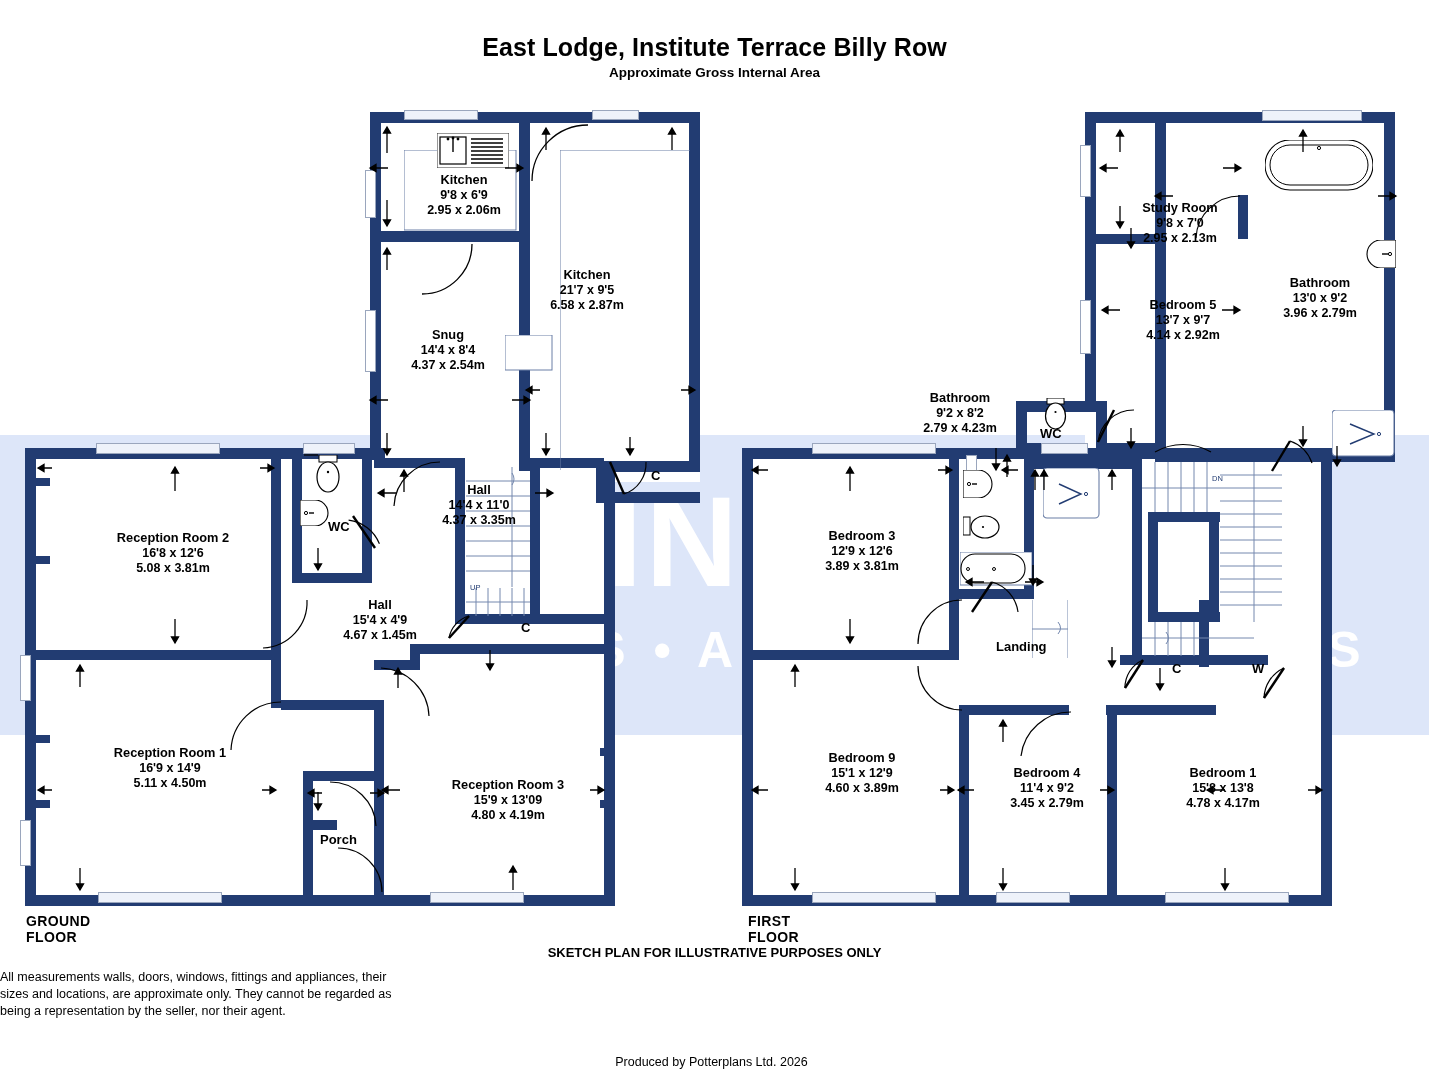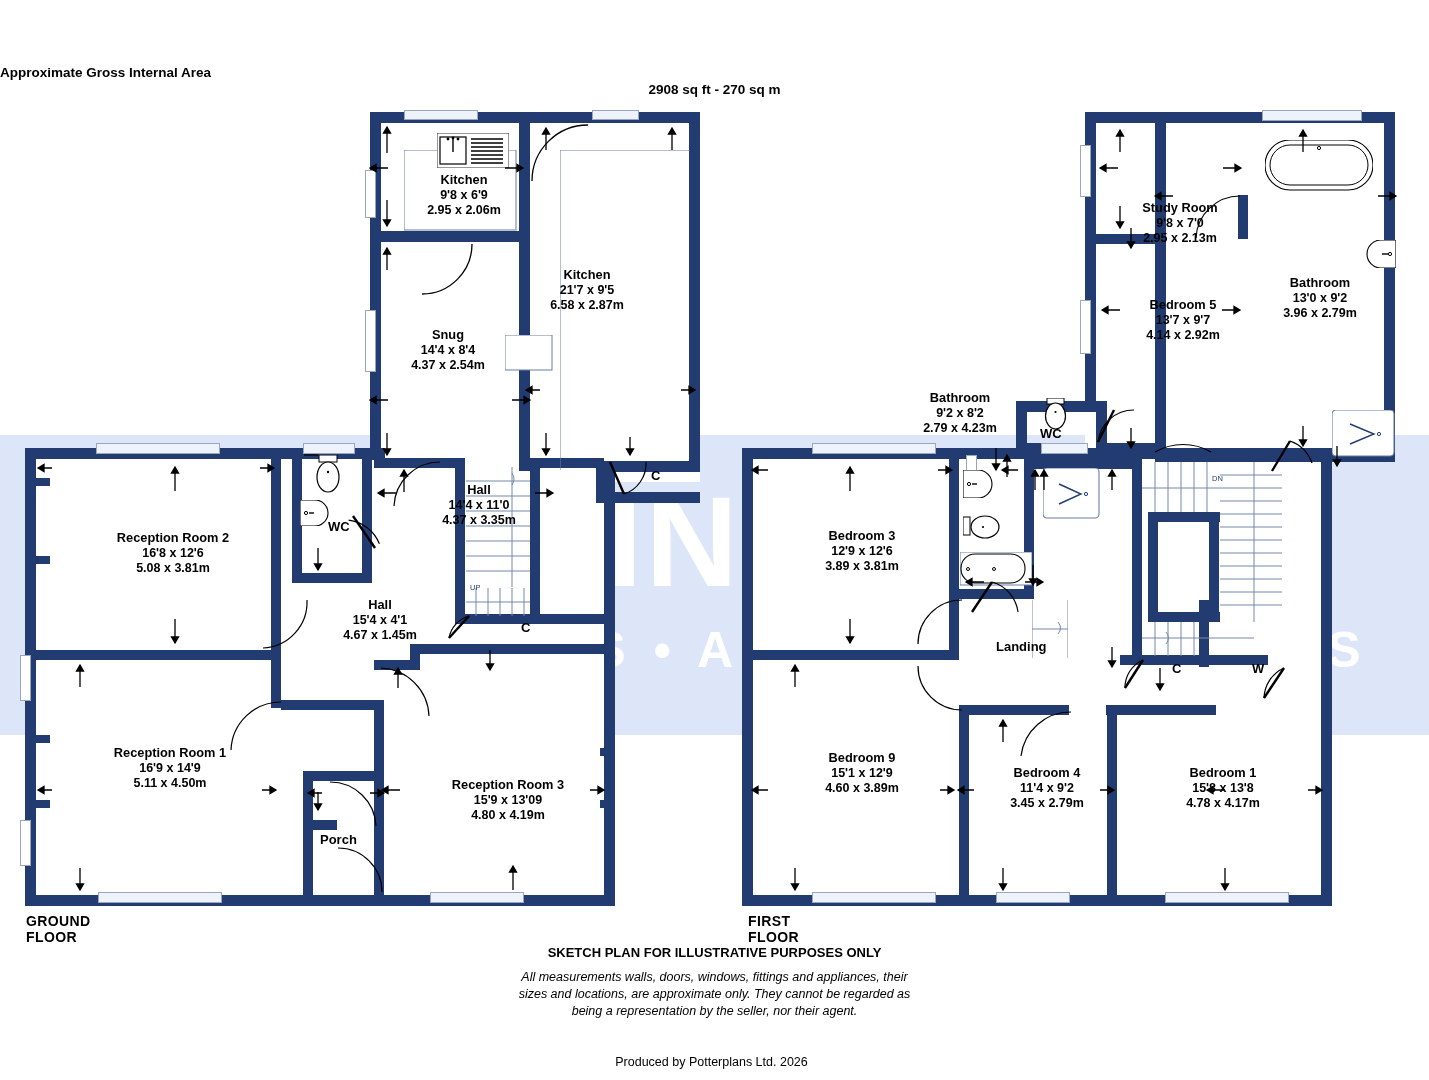--- a/index.html
+++ b/index.html
@@ -3,21 +3,21 @@
 <meta charset="utf-8">
 <style>
   html,body{margin:0;padding:0;background:#fff;}
   body{width:1429px;height:1080px;position:relative;overflow:hidden;
        font-family:"Liberation Sans","DejaVu Sans",sans-serif;color:#000;}
   #stage{position:absolute;left:0;top:0;width:1429px;height:1080px;}
 
   
   .title{position:absolute;left:0;top:33px;width:1429px;text-align:center;
          font-size:25px;font-weight:bold;letter-spacing:.1px;}
-  .sub1{position:absolute;left:0;top:65px;width:1429px;
+  .sub1{position:absolute;left:0;top:65px;width:1429px;text-align:center;
         font-size:13.5px;font-weight:bold;}
   .sub2{position:absolute;left:0;top:82px;width:1429px;text-align:center;
         font-size:13.5px;font-weight:bold;}
 
   
   .wmband{position:absolute;left:0;top:435px;width:1429px;height:300px;
           background:#dde6f9;z-index:1;}
   .wmtext{position:absolute;left:0;width:1429px;text-align:center;color:#fff;
           font-weight:bold;z-index:2;white-space:nowrap;}
   .wm-main{top:478px;font-size:128px;letter-spacing:3px;line-height:128px;}
@@ -51,32 +51,32 @@
   .door svg{display:block;overflow:visible;}
 
   
   .stairs{position:absolute;z-index:6;}
   .stairs svg{display:block;}
   .dn{position:absolute;z-index:9;font-size:7.5px;font-weight:normal;color:#223c72;}
 
   
   .ft1{position:absolute;left:0;top:945px;width:1429px;text-align:center;
        font-size:13px;font-weight:bold;}
-  .ft2{position:absolute;left:0;top:969px;width:1429px;text-align:center;
-       font-size:12.5px;line-height:17px;font-style:italic;}
+  .ft2{position:absolute;left:0;top:969px;width:1429px;
+       font-size:12.5px;line-height:17px;}
   .ft3{position:absolute;left:0;top:1055px;width:1423px;text-align:center;
        font-size:12.5px;}
 </style>
 </head>
 <body>
 
 <div id="stage">
 
+  <div class="title">East Lodge, Institute Terrace Billy Row</div>
   <div class="sub1">Approximate Gross Internal Area</div>
-  <div class="sub2">2908 sq ft - 270 sq m</div>
 
   <div class="wmband"></div>
   <div class="wmtext wm-main">ROBINSONS</div>
   <div class="wmtext wm-sub">SALES • LETTINGS • AUCTIONS • SURVEYS</div>
 
   <div class="plan">
 
     <div class="room" style="left:370px;top:112px;width:330px;height:370px;"></div>
 
     <div class="room" style="left:25px;top:448px;width:590px;height:458px;"></div>
@@ -315,21 +315,21 @@
       <div>15'9 x 13'09</div>
       <div>4.80 x 4.19m</div>
     </div>
     <div class="lbl" style="left:394px;top:482px;width:170px;">
       <div class="nm">Hall</div>
       <div>14'4 x 11'0</div>
       <div>4.37 x 3.35m</div>
     </div>
     <div class="lbl" style="left:290px;top:597px;width:180px;">
       <div class="nm">Hall</div>
-      <div>15'4 x 4'1</div>
+      <div>15'4 x 4'9</div>
       <div>4.67 x 1.45m</div>
     </div>
     <div class="cl" style="left:521px;top:620px;">C</div>
     <div class="cl" style="left:320px;top:832px;">Porch</div>
 
     <div class="floorlbl" style="left:26px;top:913px;">GROUND FLOOR</div>
   </div>
 
   <div class="plan">
 

